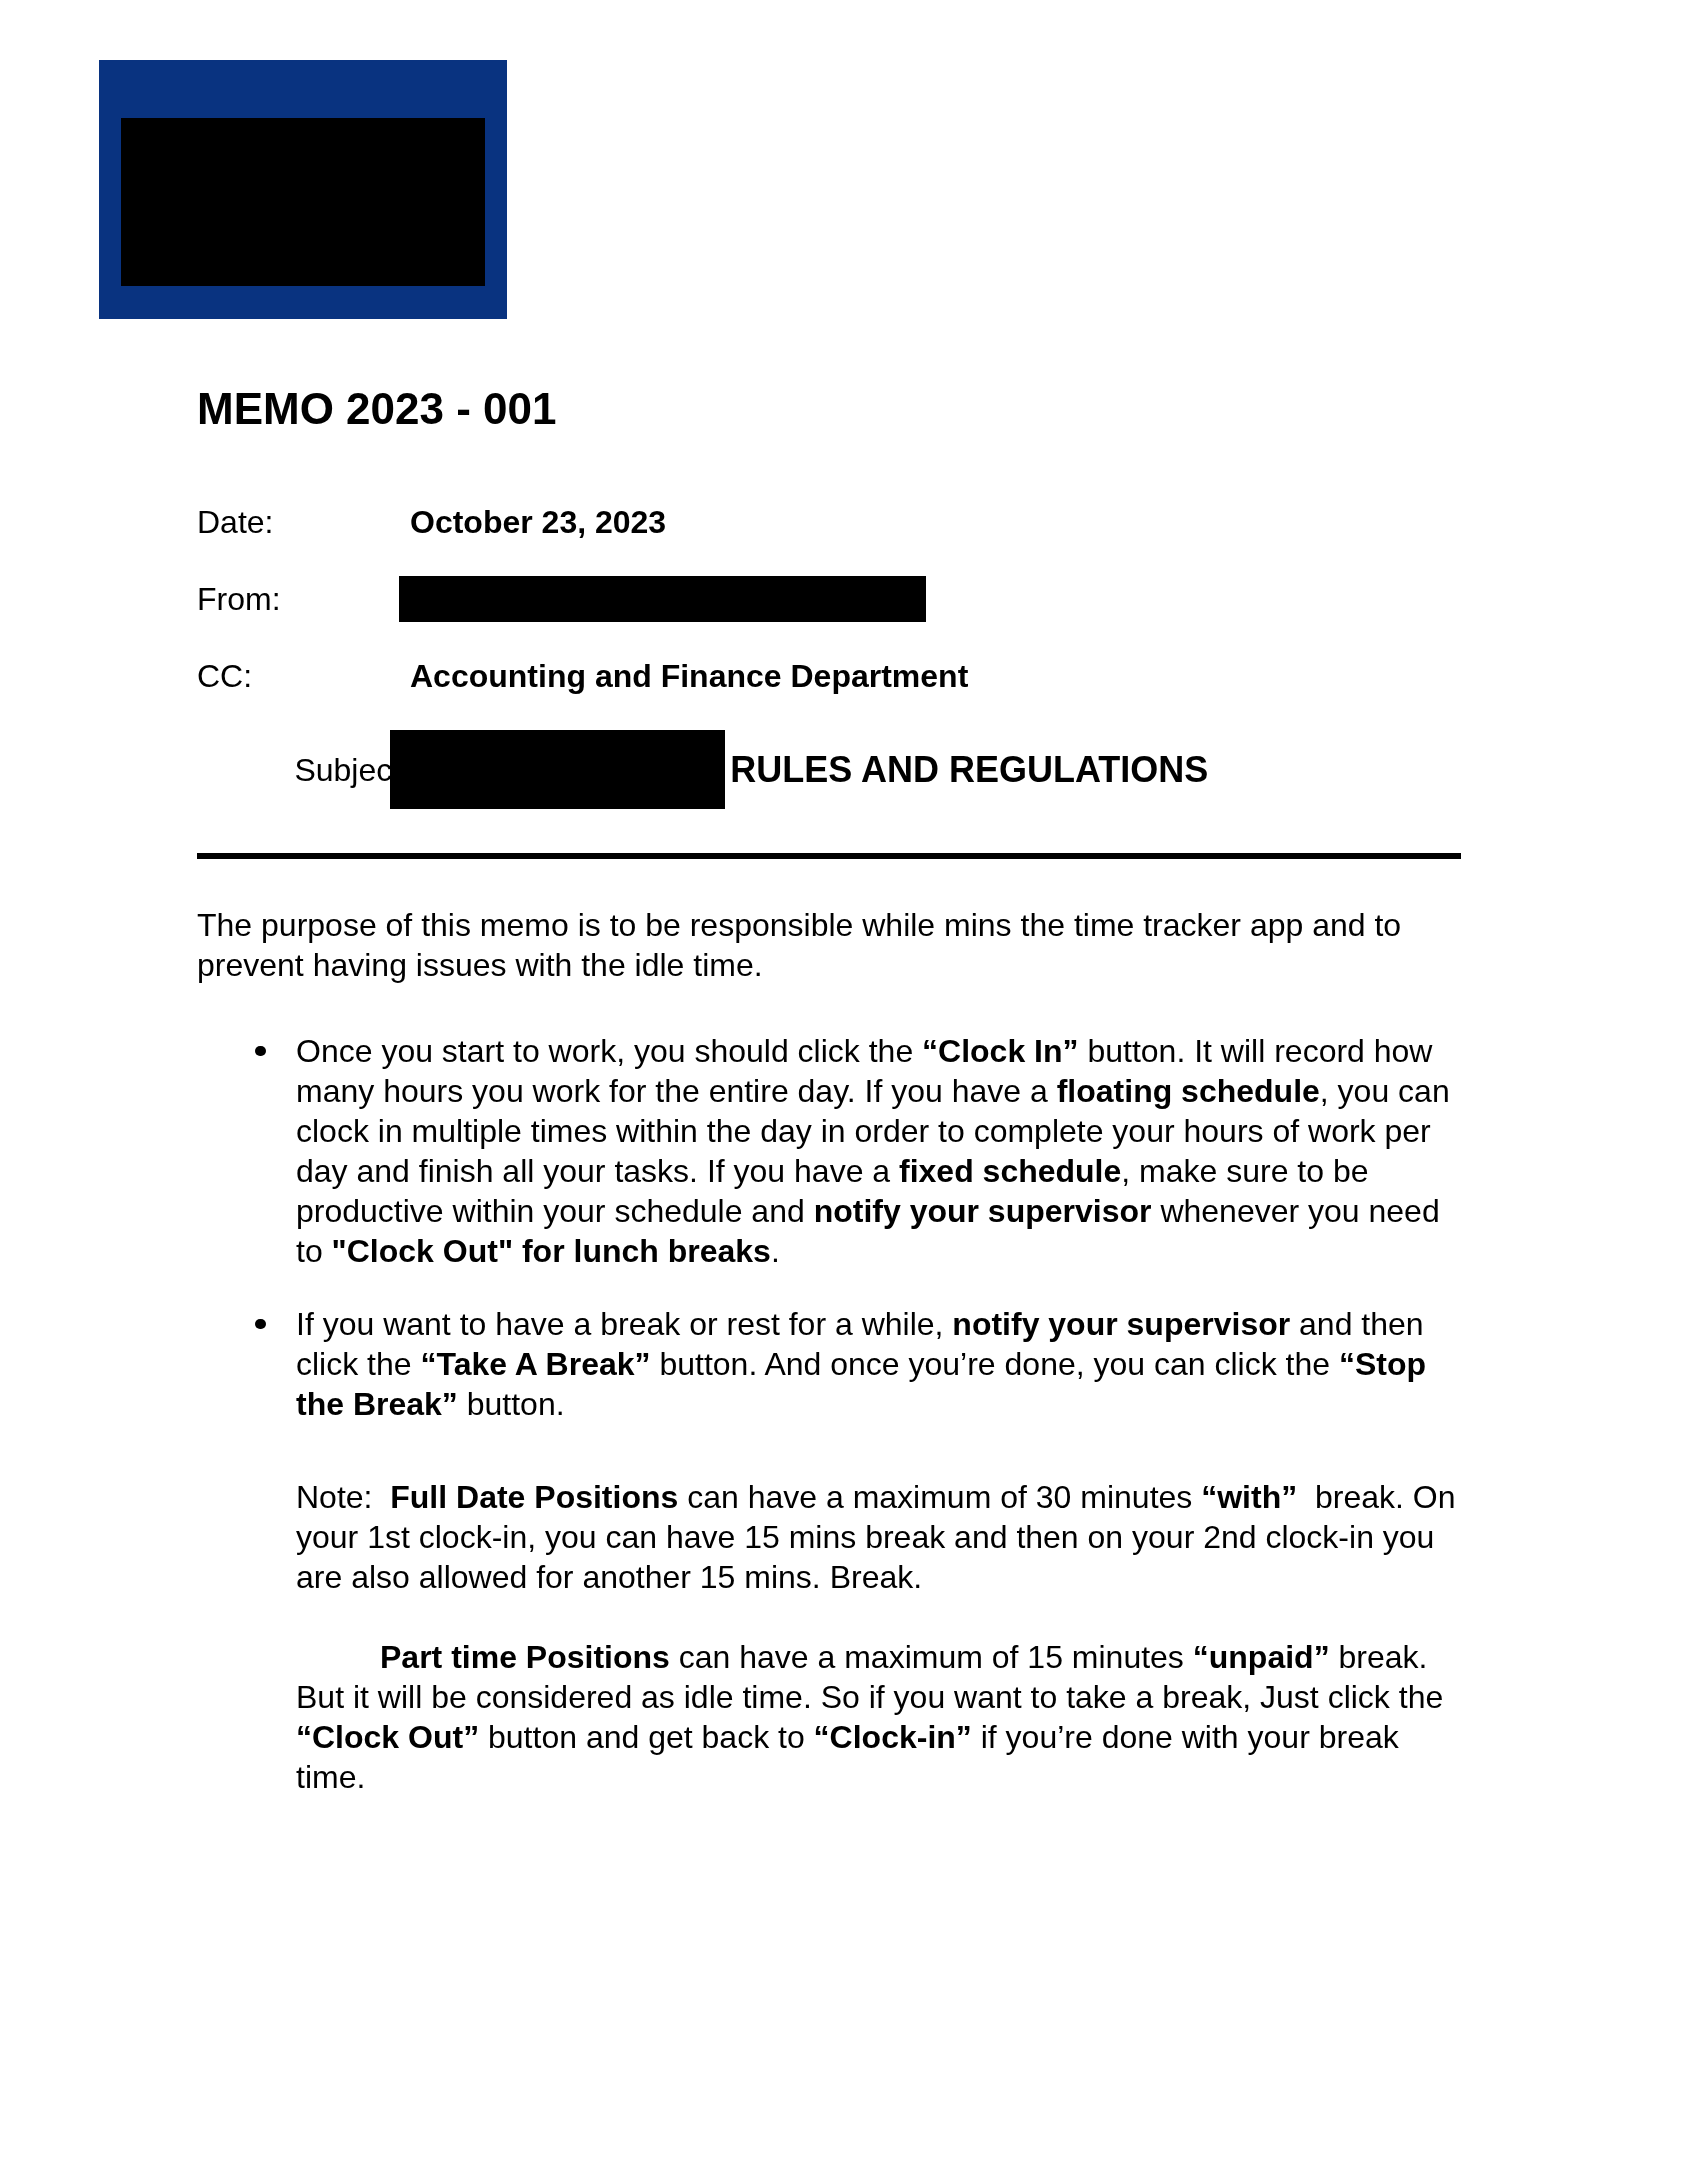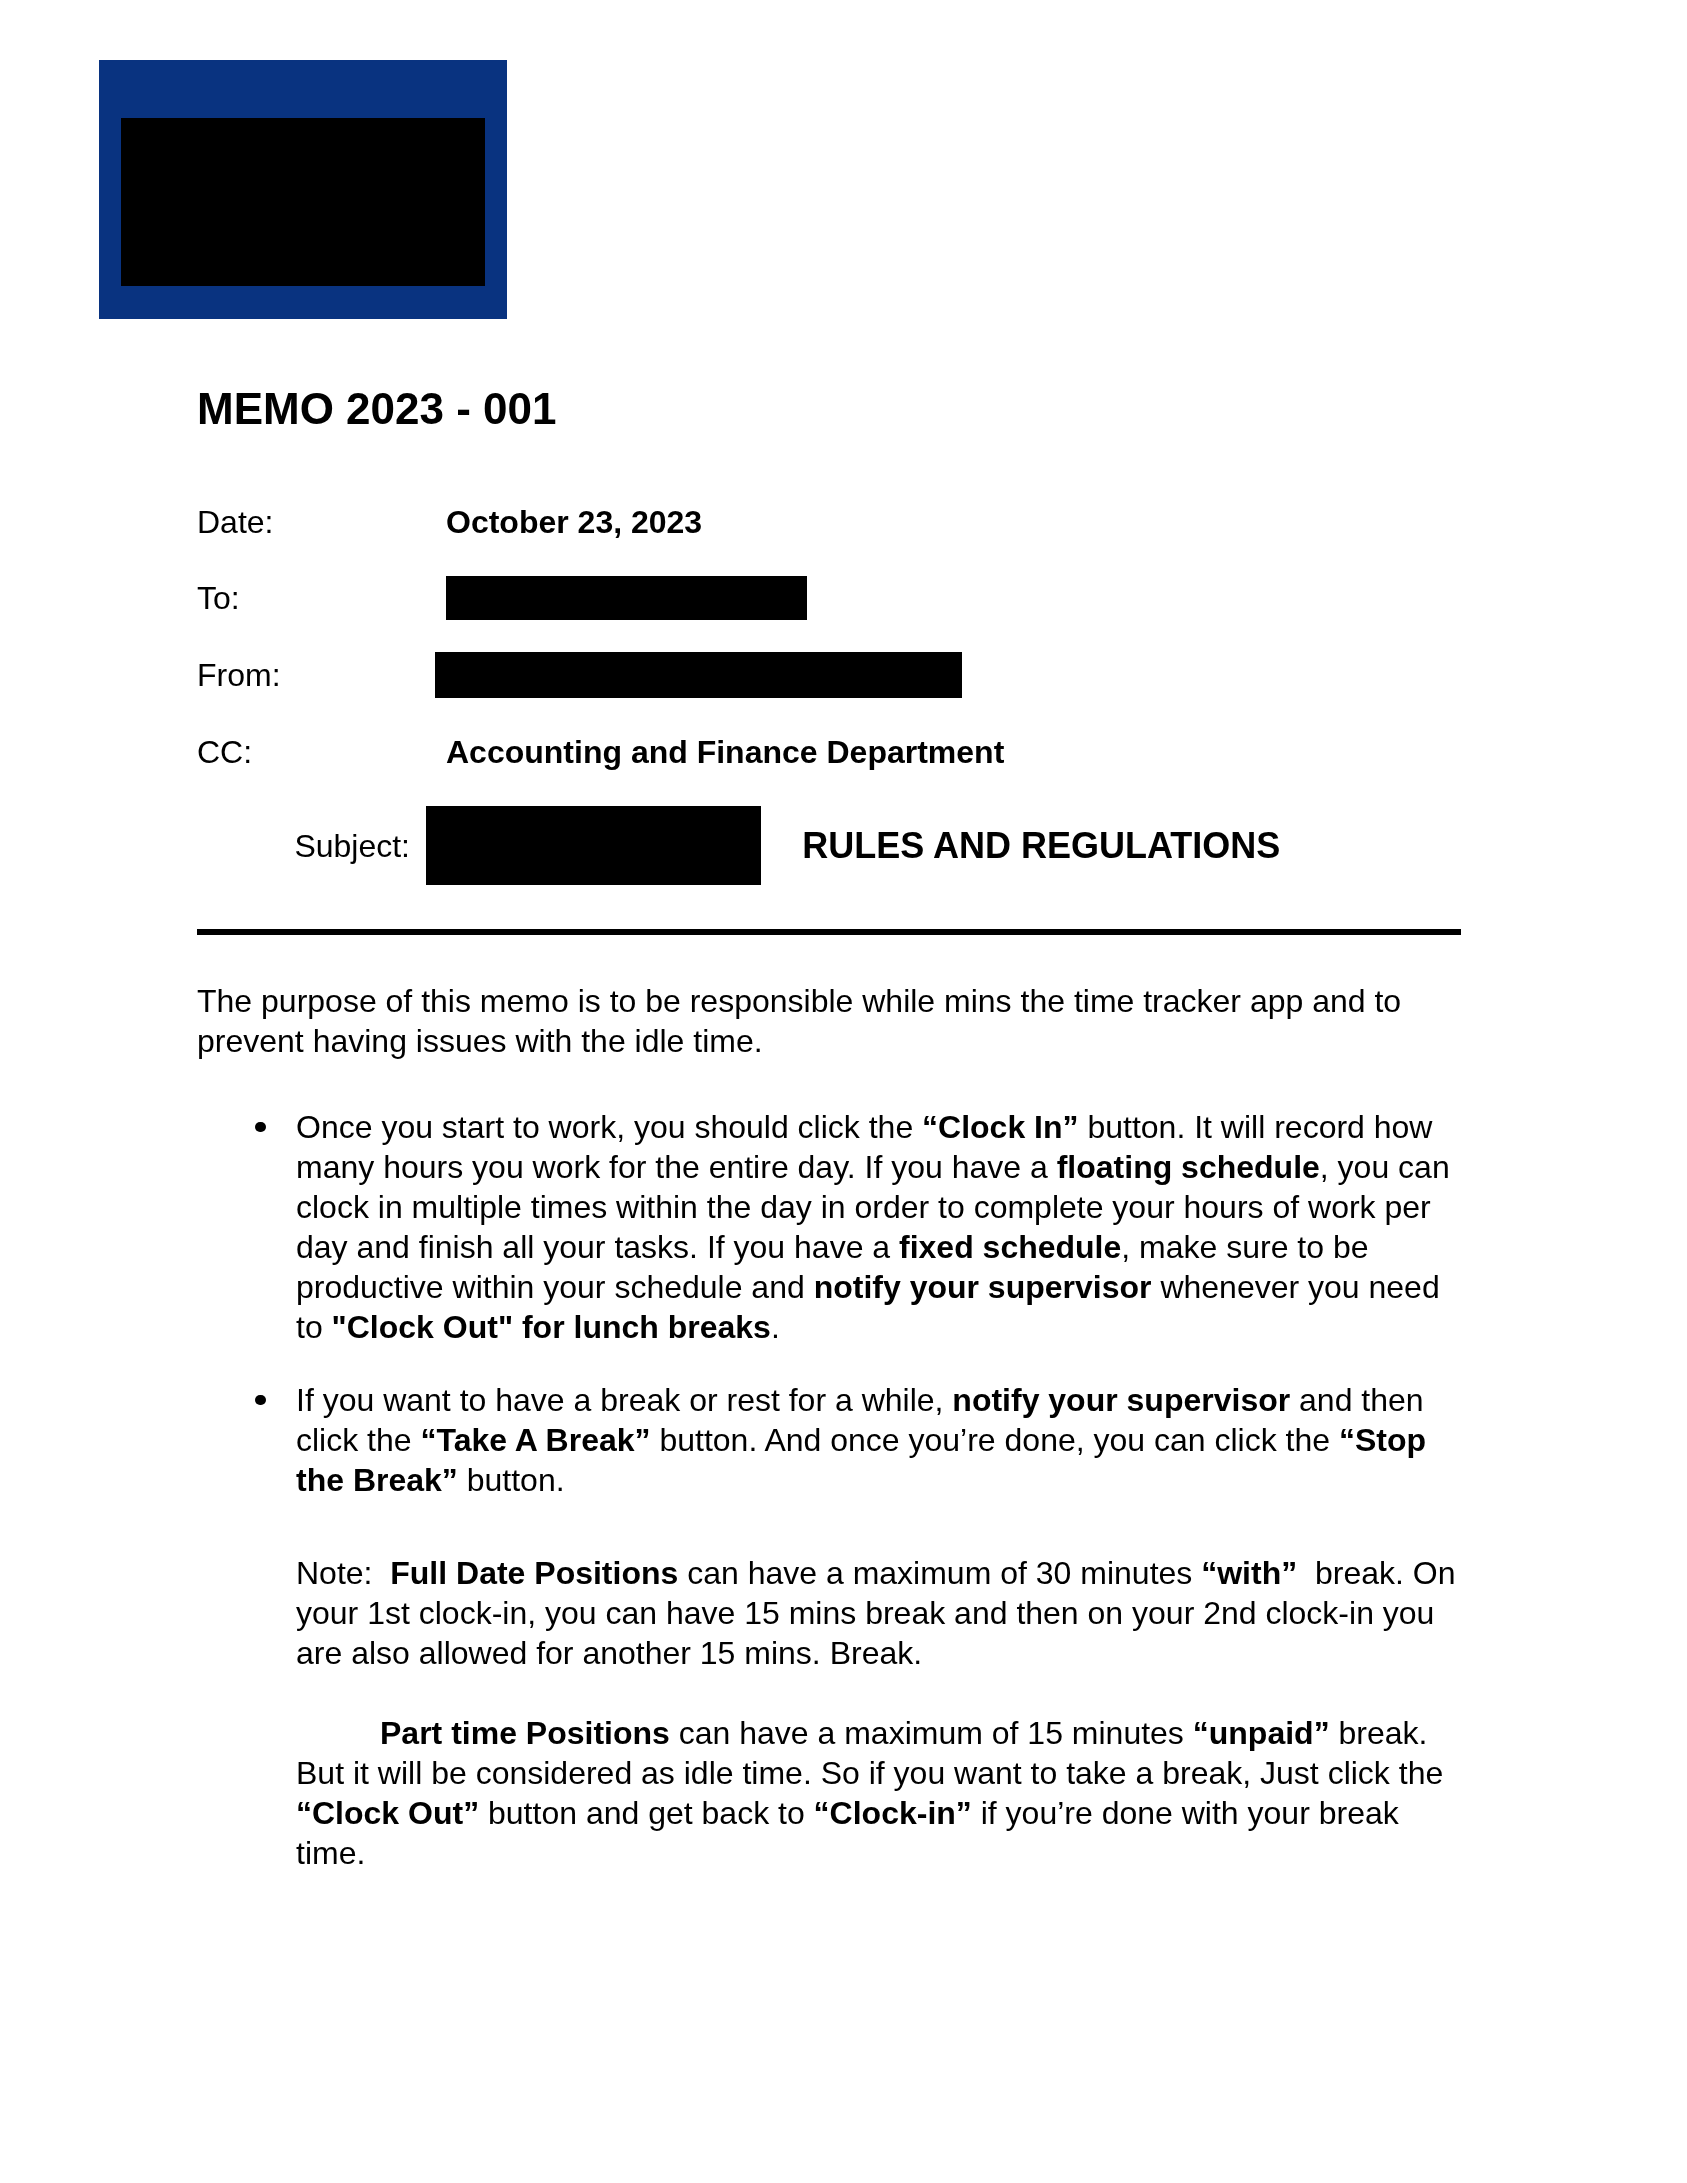--- a/index.html
+++ b/index.html
@@ -42,21 +42,20 @@
     font-size: 44px;
     line-height: 50px;
     font-weight: 700;
   }
   .memo-header { margin-top: 66px; }
   .hrow {
     display: flex;
     align-items: center;
     min-height: 44px;
     margin-bottom: 32px;
-    gap: 36px;
   }
   .hrow.subject-row { min-height: 79px; margin-bottom: 0; text-align: right; }
   .hlabel { flex: 0 0 213px; width: 213px; font-weight: 400; }
   .hvalue { font-weight: 700; }
   .subject-value { font-weight: 700; font-size: 36px; line-height: 41px; }
   .redaction { background: var(--redaction-color, #000000); display: block; flex: 0 0 auto; }
   .red-to { width: 361px; height: 44px; }
   .red-from { width: 527px; height: 46px; margin-left: -10.6px; }
   .red-subject { width: 335px; height: 79px; margin-left: -20px; margin-right: 5.3px; }
   .rule { width: 1264px; height: 6px; background: #000; margin-top: 44px; }
@@ -95,24 +94,20 @@
 
     <h1 class="title">MEMO 2023 - 001</h1>
 
     <div class="memo-header">
 
       <div class="hrow">
         <span class="hlabel">Date:</span>
         <span class="hvalue">October 23, 2023</span>
       </div>
 
-      <div class="hrow">
-        <span class="hlabel">To:</span>
-        <span class="redaction red-to"></span>
-      </div>
 
       <div class="hrow">
         <span class="hlabel">From:</span>
         <span class="redaction red-from"></span>
       </div>
 
       <div class="hrow">
         <span class="hlabel">CC:</span>
         <span class="hvalue">Accounting and Finance Department</span>
       </div>

